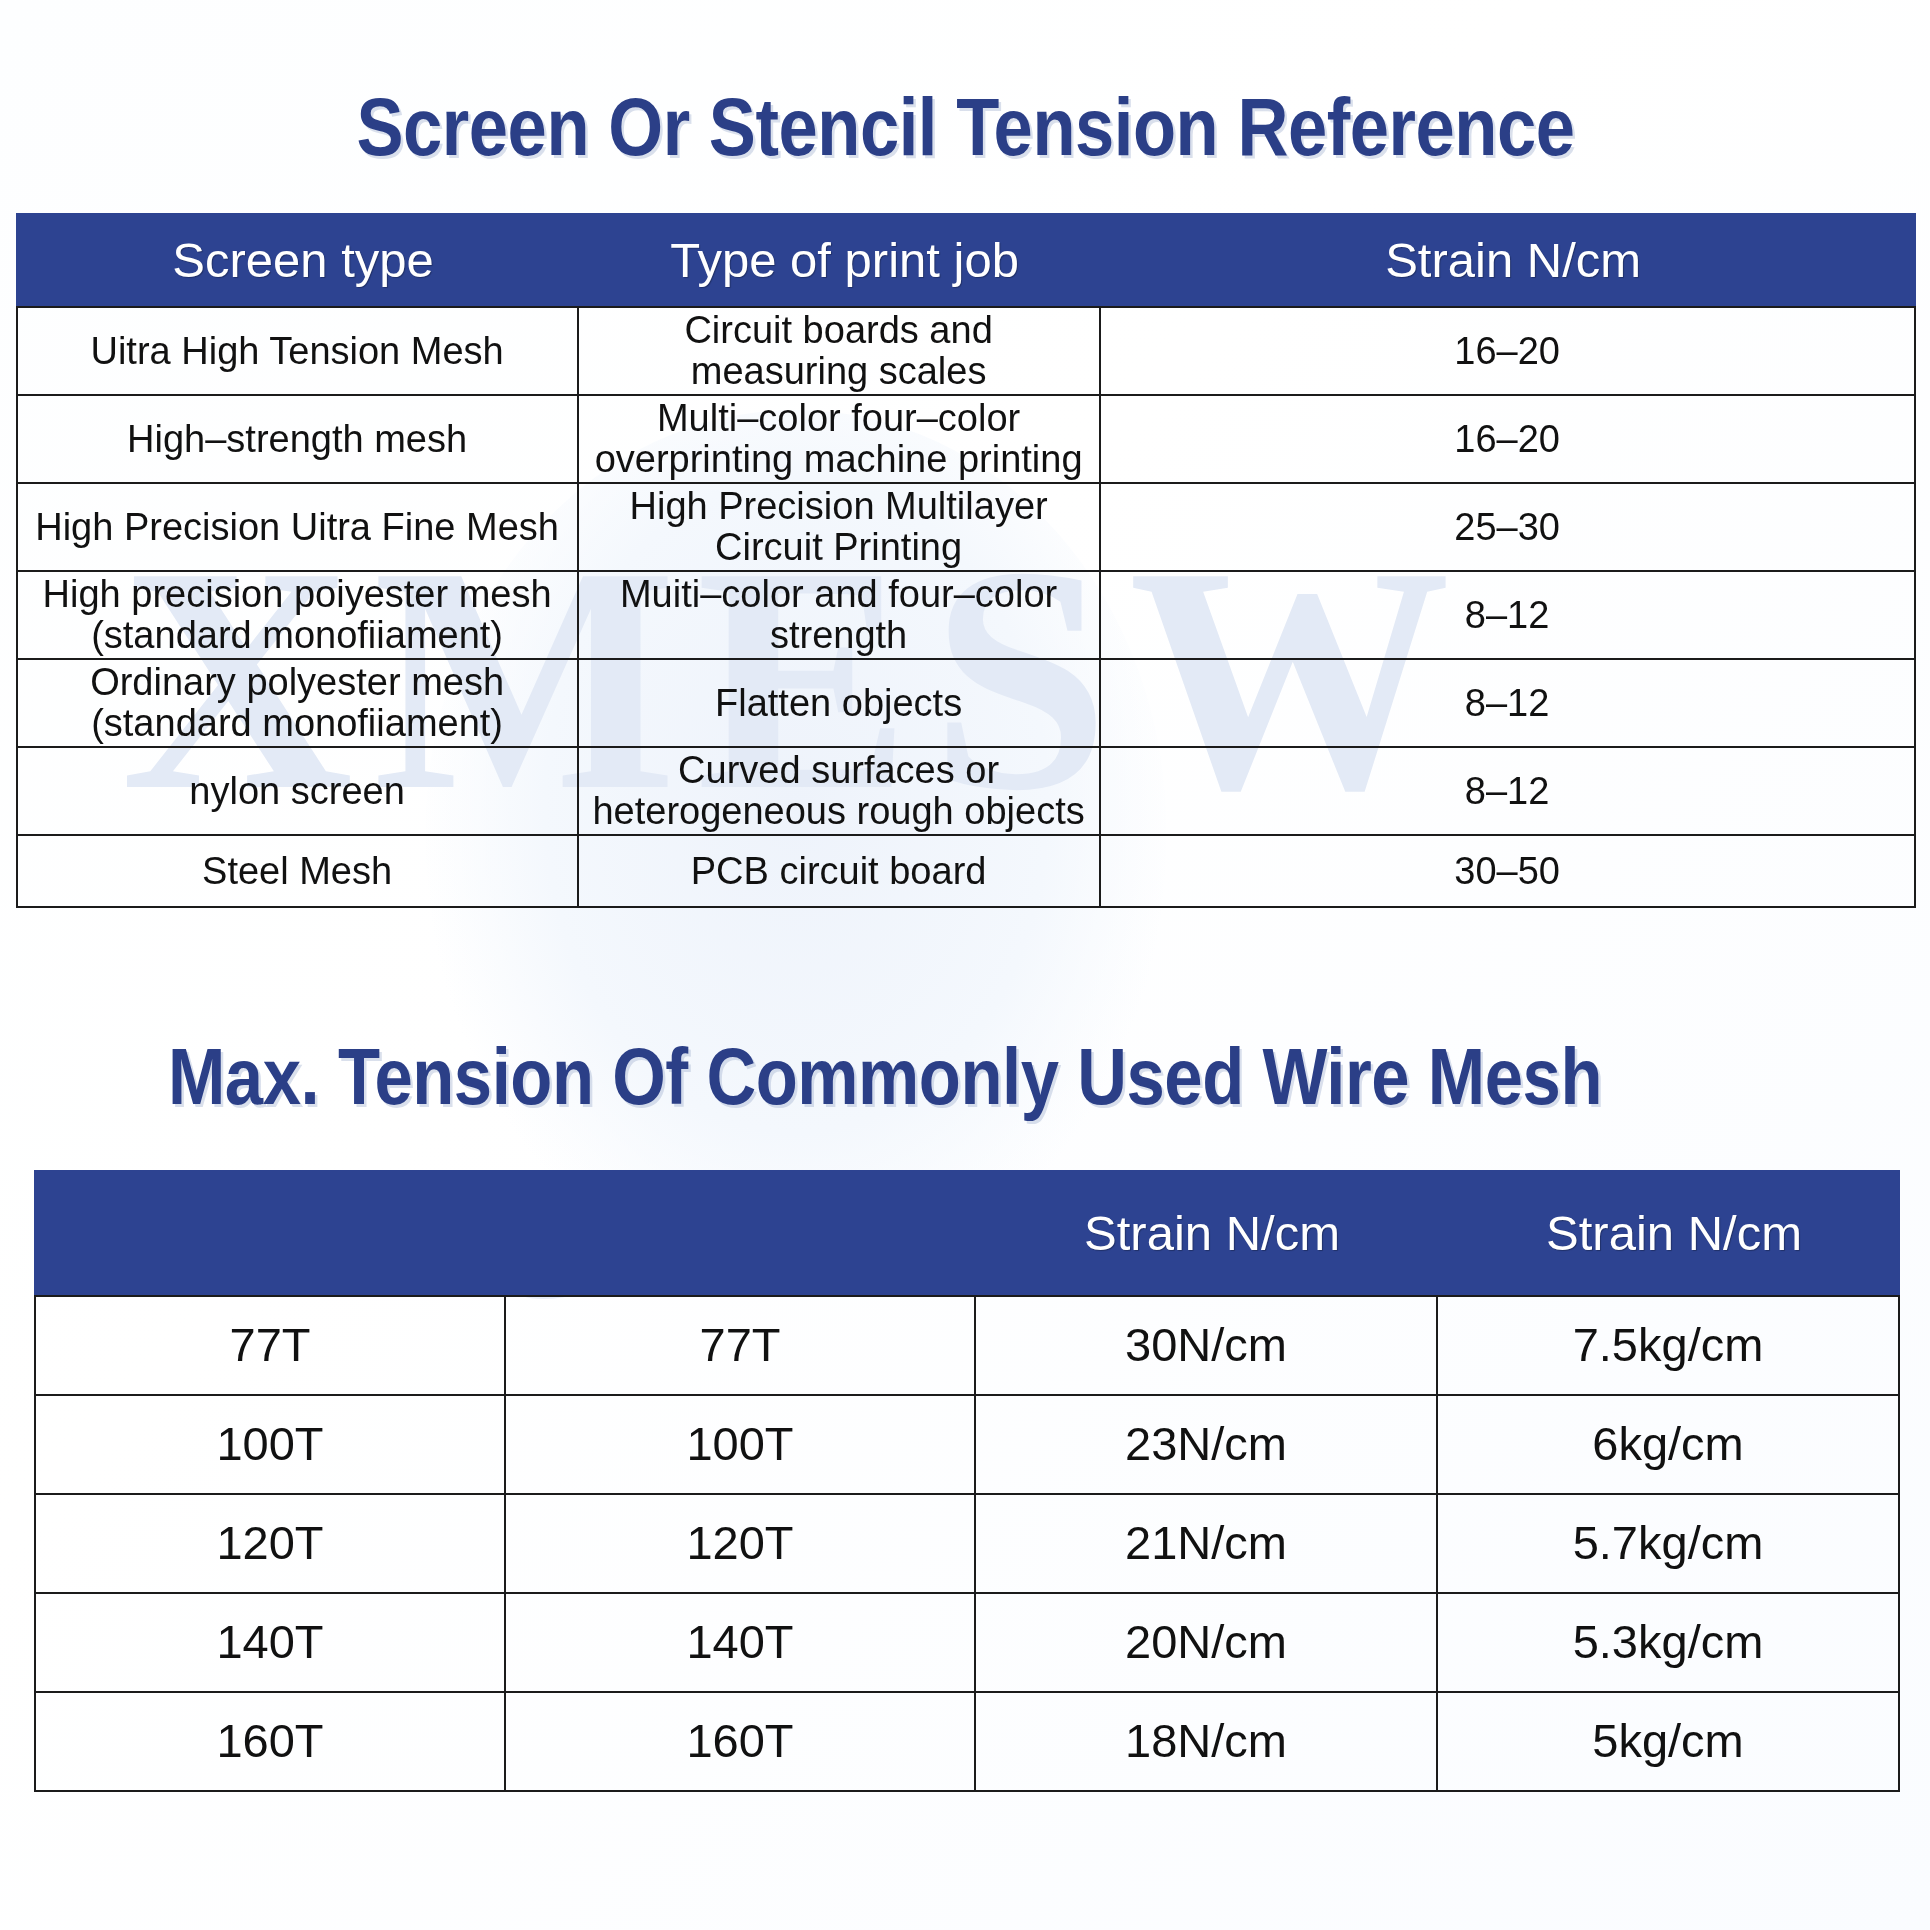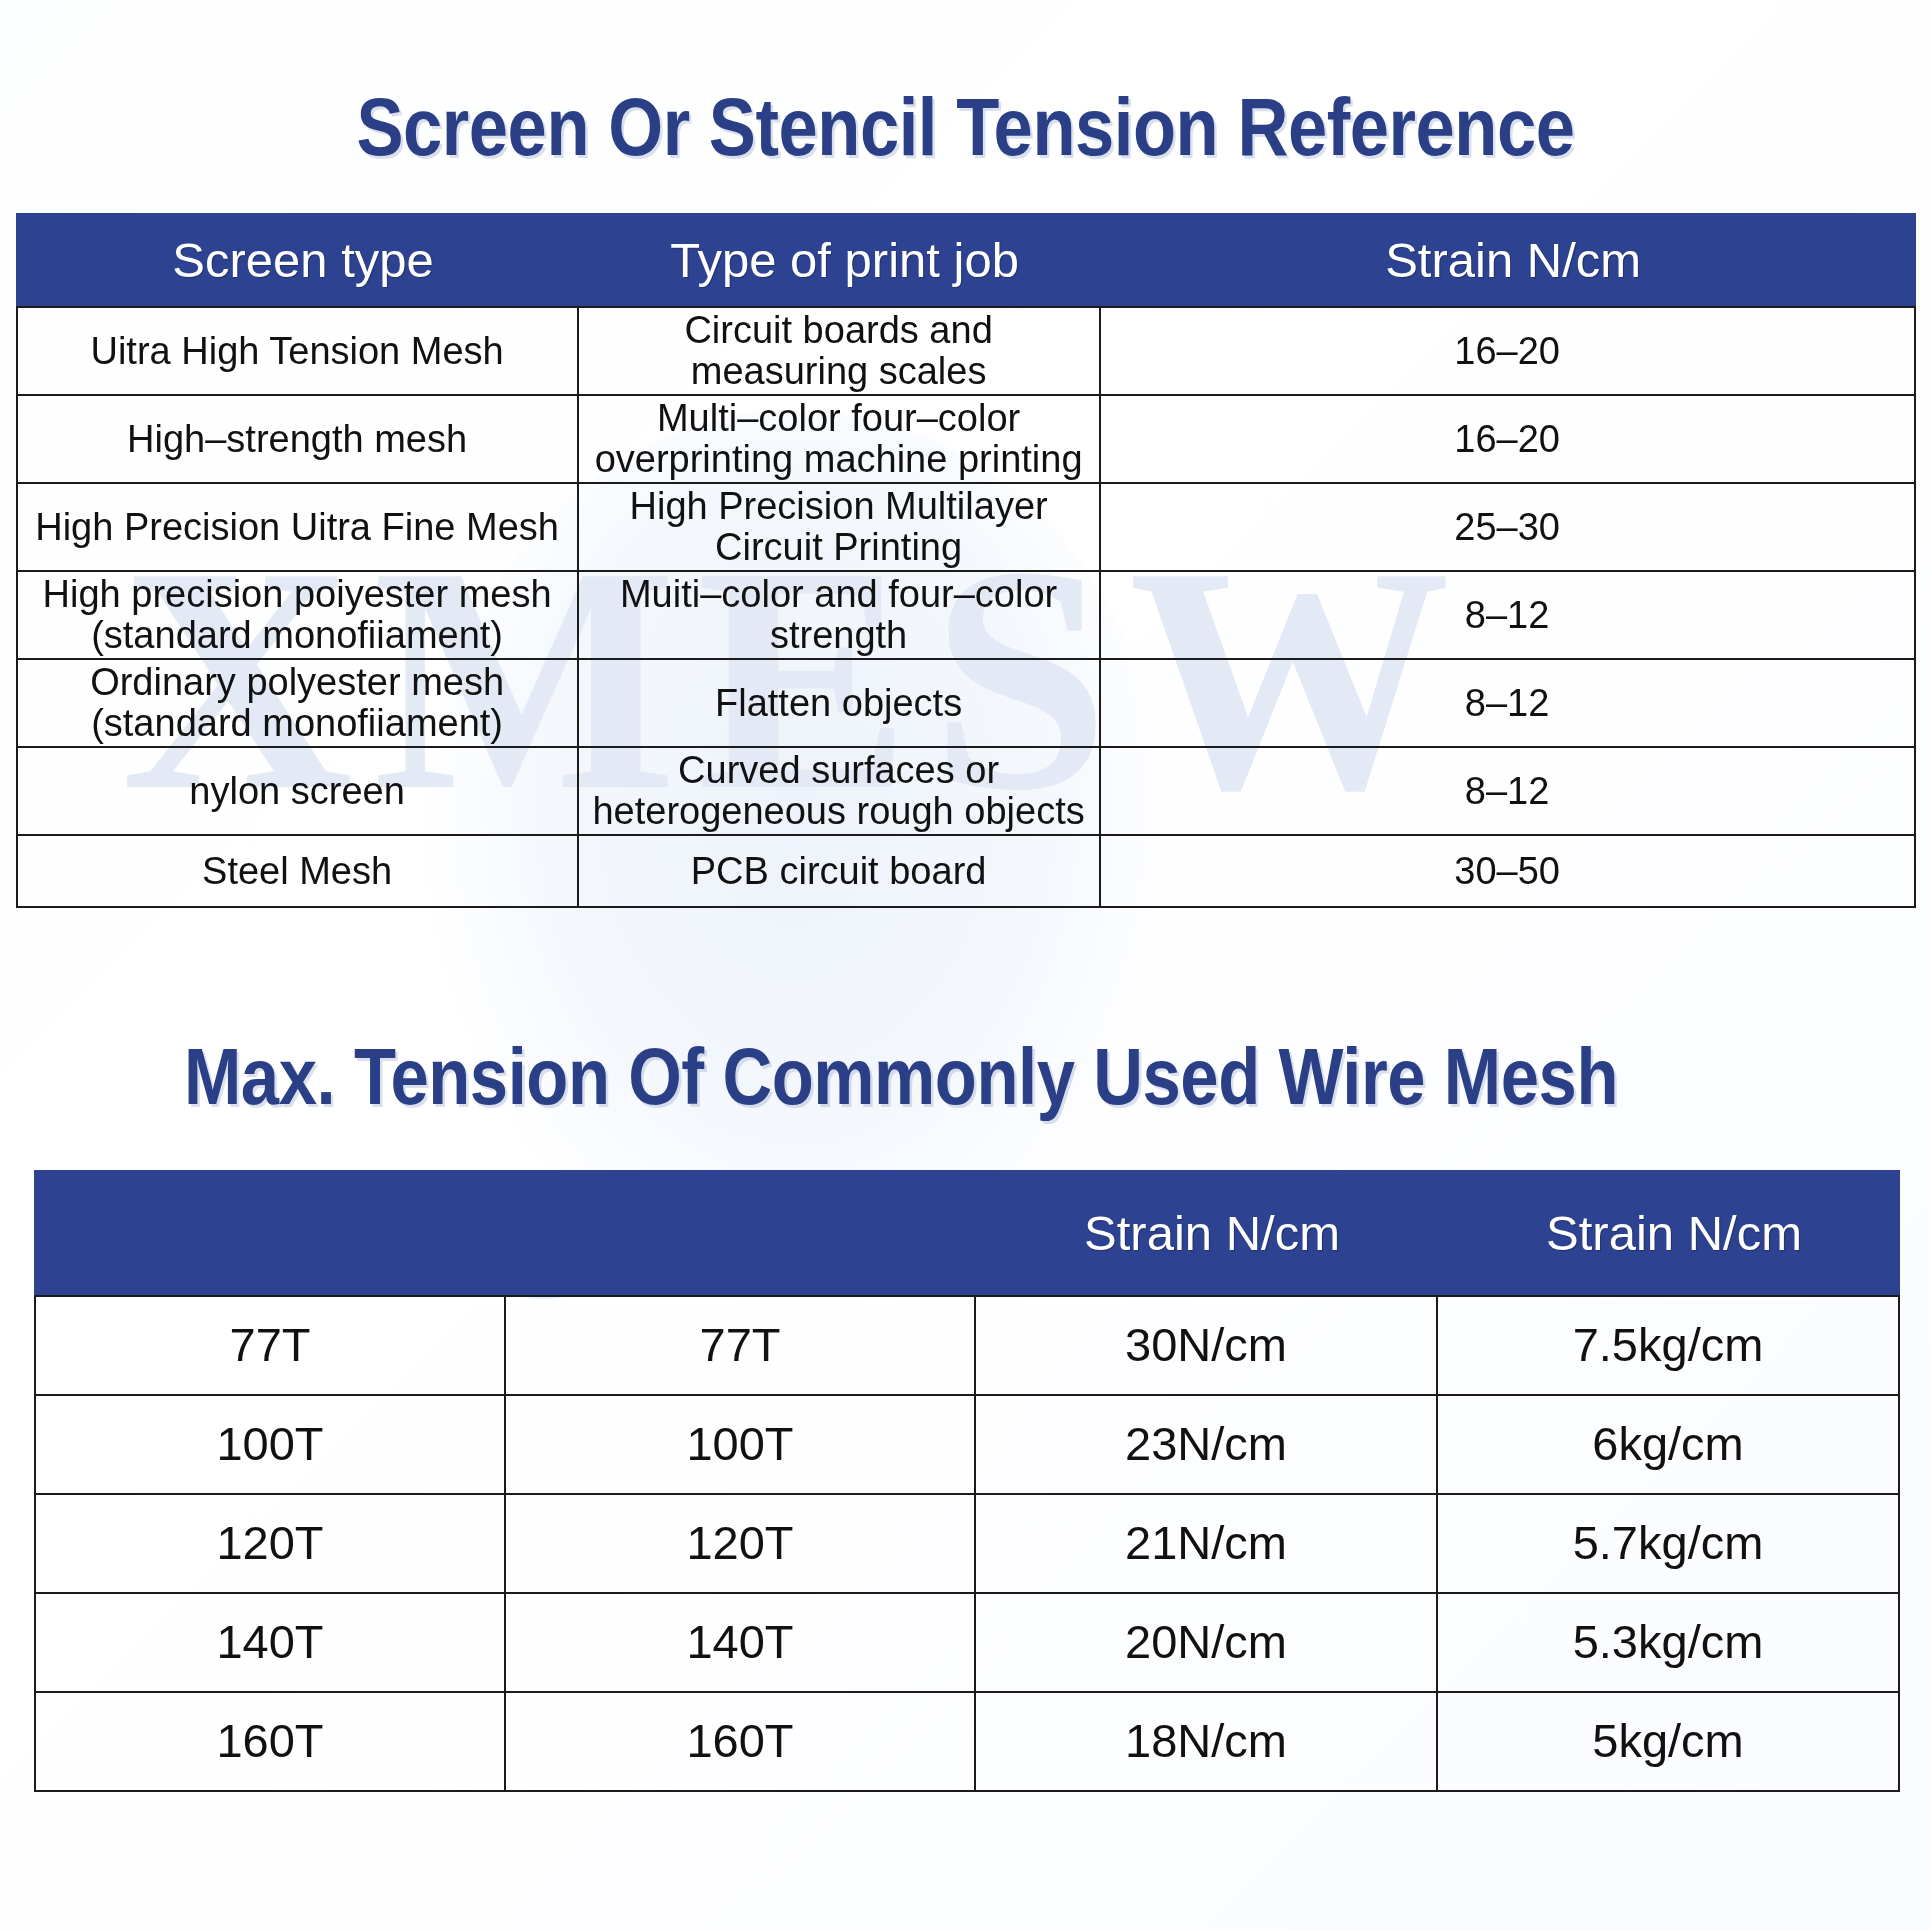--- a/index.html
+++ b/index.html
@@ -247,21 +247,21 @@
           <td>
             <span class="cell-line">PCB circuit board</span>
           </td>
           <td>30–50</td>
         </tr>
 
       </tbody>
     </table>
   </div>
 
-  <div style="position:absolute; left:0; top:1014px; width:1770px;margin-left:16px;">
+  <div style="position:absolute; left:0; top:1014px; width:1770px;">
     <h2 id="title-second" class="title">Max. Tension Of Commonly Used Wire Mesh</h2>
   </div>
 
   <div class="tbl-wrap" id="table-wire">
     <table class="grid">
       <colgroup>
         <col class="w1">
           <col class="w2">
           <col class="w3">
           <col class="w4">

